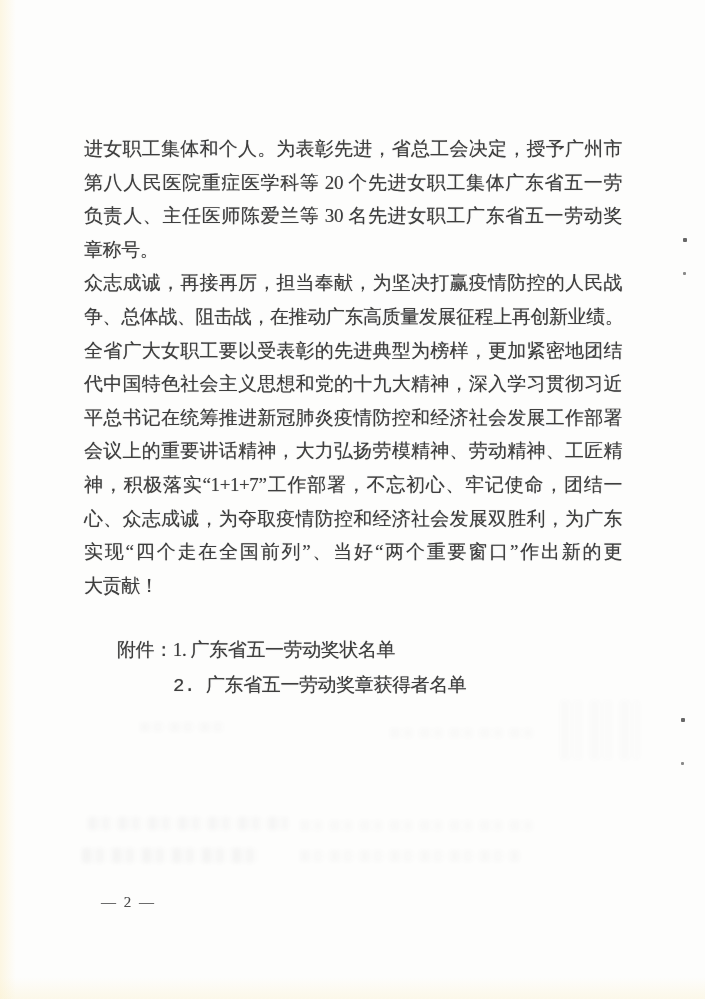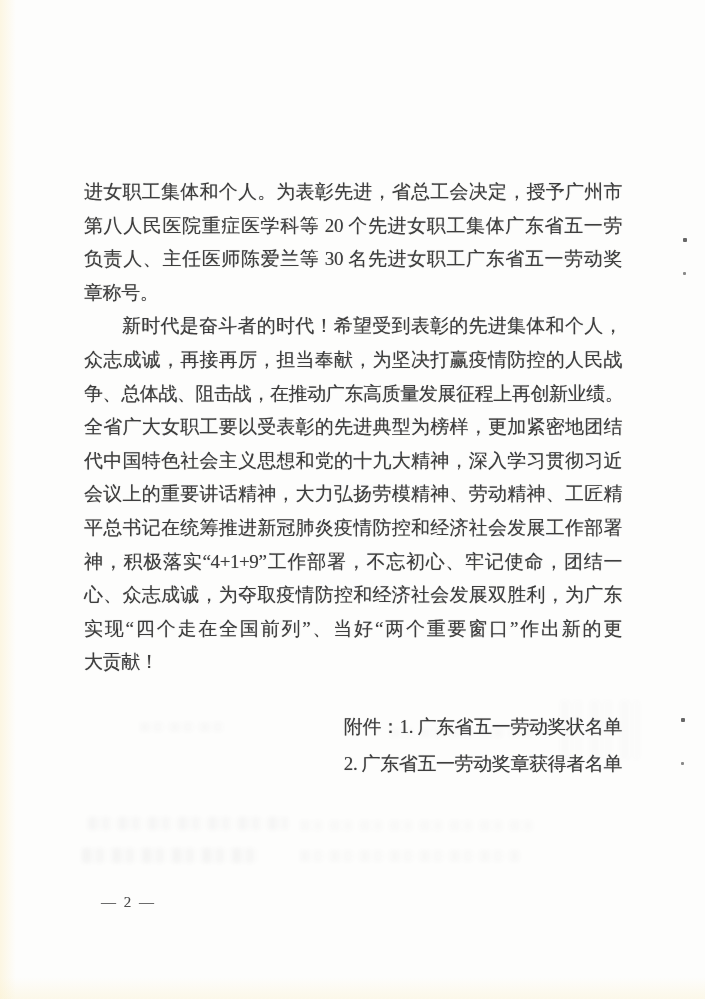--- a/index.html
+++ b/index.html
@@ -30,40 +30,38 @@
   .textblock {
     position: absolute;
     left: 84px;
     top: 132px;
     width: 538px;
     font-size: 19px;
     line-height: 33.6px;
     color: #3e3e3e;
     letter-spacing: -0.4px;
     text-shadow: 0 0 0.8px rgba(70,70,70,0.55);
-    margin-top: 43px;
   }
   .line {
     text-align: justify;
     text-align-last: justify;
     text-justify: inter-character;
     white-space: nowrap;
   }
   .line.end {
     text-align: right;
     text-align-last: left;
   }
   .line.indent { text-indent: 38px; }
   .attach {
     margin-top: 29px;
     line-height: 37px;
-    text-align: right;
   }
   .attach .row1 { padding-left: 33px; }
-  .attach .row2 { padding-left: 89px; }
+  .attach .row2 { padding-left: 89px; font-family: Liberation Mono, monospace; }
   .pagenum {
     position: absolute;
     left: 101px;
     top: 894px;
     font-size: 15px;
     color: #4f4f4f;
     letter-spacing: 2px;
     text-shadow: 0 0 0.6px rgba(80,80,80,0.5);
   }
   
@@ -96,28 +94,27 @@
 
   <div class="edge-left"></div>
   <div class="edge-bottom"></div>
 
   <div class="textblock">
     <div class="line">进女职工集体和个人。为表彰先进，省总工会决定，授予广州市</div>
     <div class="line">第八人民医院重症医学科等 20 个先进女职工集体广东省五一劳</div>
     <div class="line">负责人、主任医师陈爱兰等 30 名先进女职工广东省五一劳动奖</div>
     <div class="line end">章称号。</div>
 
-    <div class="line indent">新时代是奋斗者的时代！希望受到表彰的先进集体和个人，</div>
     <div class="line">众志成诚，再接再厉，担当奉献，为坚决打赢疫情防控的人民战</div>
     <div class="line">争、总体战、阻击战，在推动广东高质量发展征程上再创新业绩。</div>
     <div class="line">全省广大女职工要以受表彰的先进典型为榜样，更加紧密地团结</div>
     <div class="line">代中国特色社会主义思想和党的十九大精神，深入学习贯彻习近</div>
+    <div class="line">平总书记在统筹推进新冠肺炎疫情防控和经济社会发展工作部署</div>
     <div class="line">会议上的重要讲话精神，大力弘扬劳模精神、劳动精神、工匠精</div>
-    <div class="line">平总书记在统筹推进新冠肺炎疫情防控和经济社会发展工作部署</div>
-    <div class="line">神，积极落实“4+1+9”工作部署，不忘初心、牢记使命，团结一</div>
+    <div class="line">神，积极落实“1+1+7”工作部署，不忘初心、牢记使命，团结一</div>
     <div class="line">心、众志成诚，为夺取疫情防控和经济社会发展双胜利，为广东</div>
     <div class="line">实现“四个走在全国前列”、当好“两个重要窗口”作出新的更</div>
     <div class="line end">大贡献！</div>
 
     <div class="attach">
       <div class="row1"><span>附件：</span><span>1. 广东省五一劳动奖状名单</span></div>
       <div class="row2"><span>2. 广东省五一劳动奖章获得者名单</span></div>
     </div>
   </div>
 

